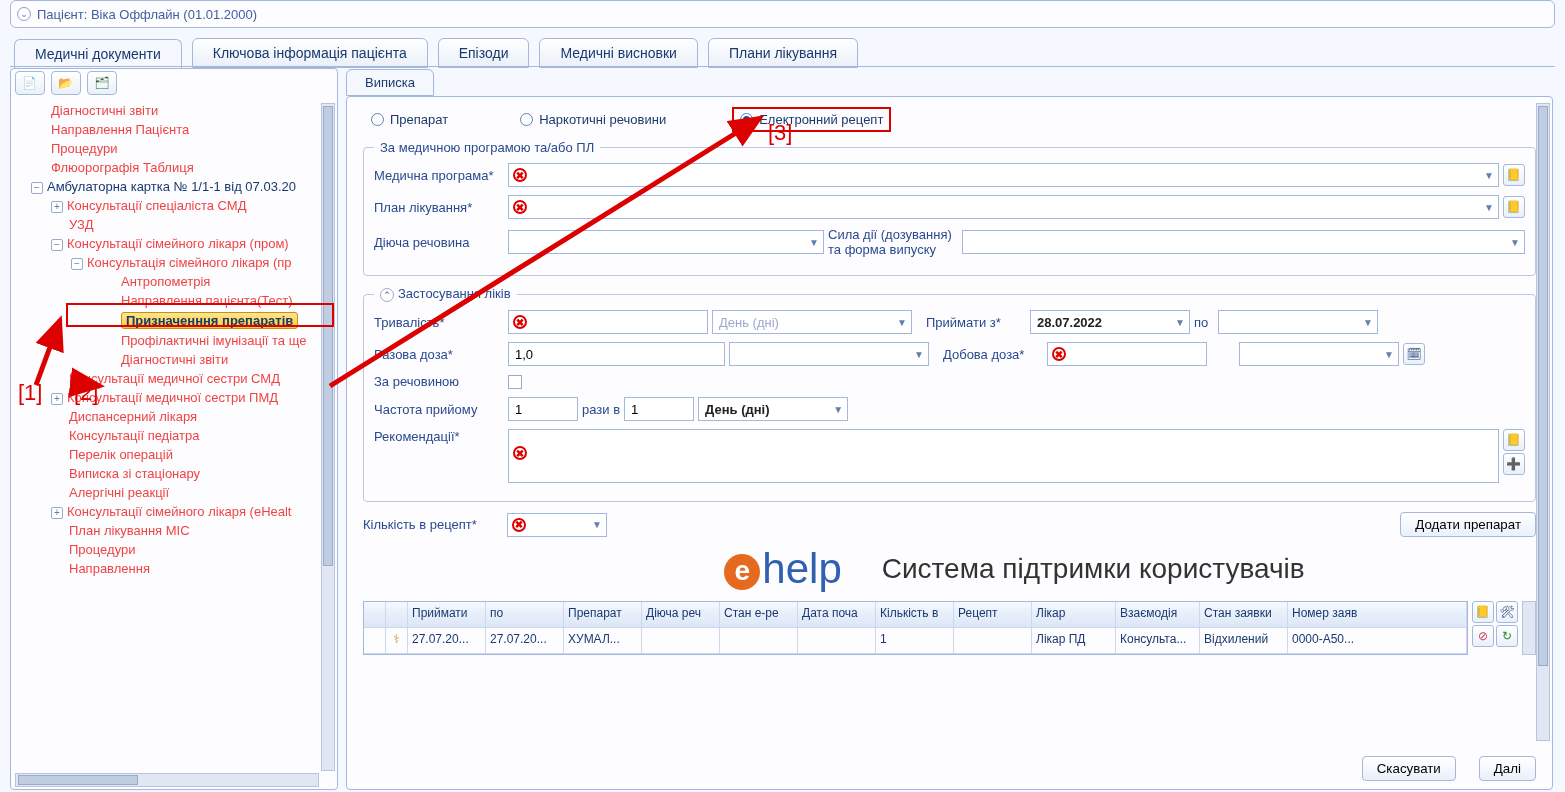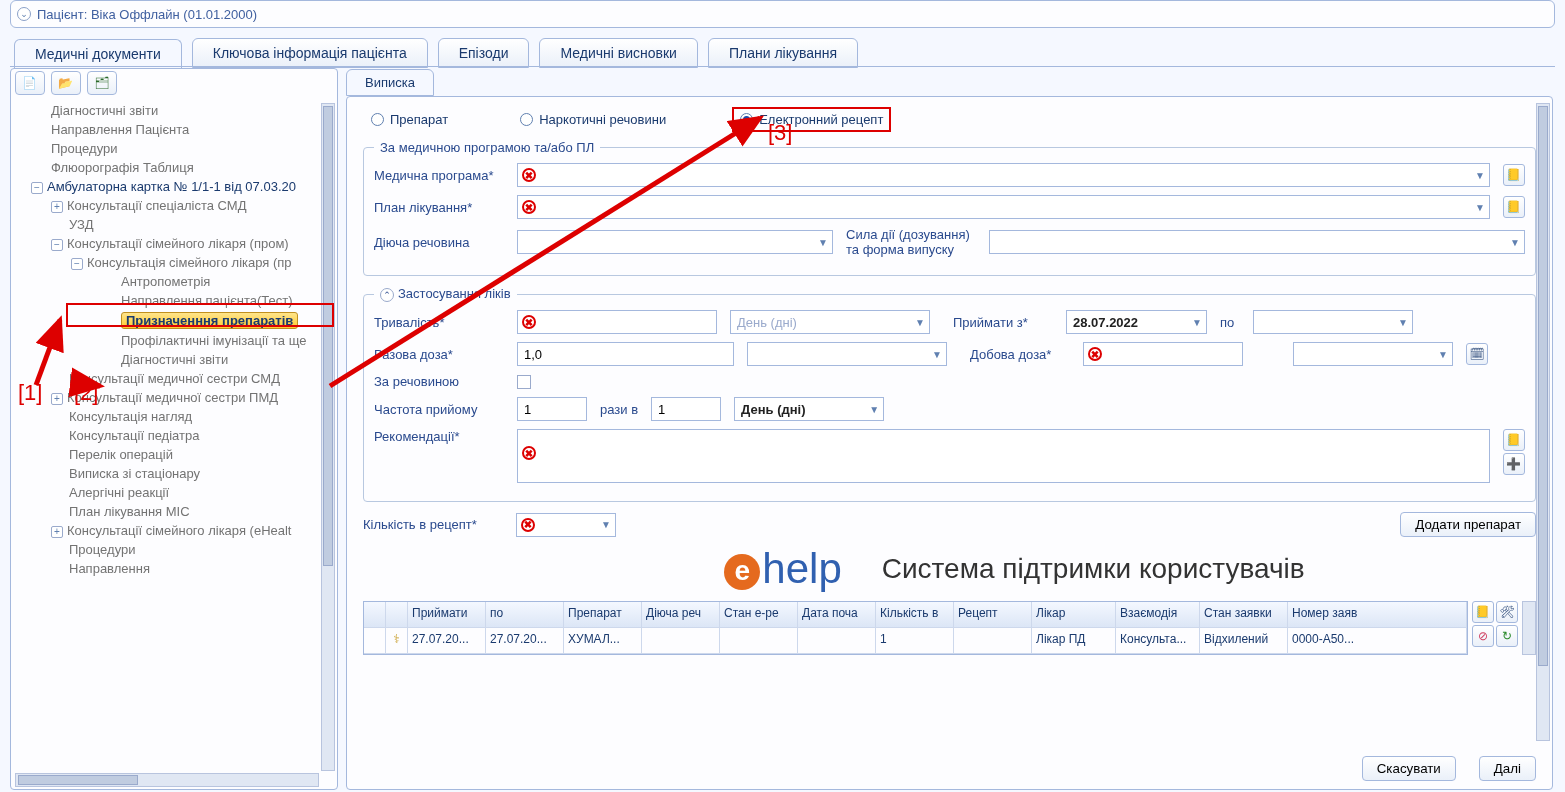--- a/index.html
+++ b/index.html
@@ -16,21 +16,21 @@
   .top-tabs .tab.active { background: #f5f8ff; border-bottom-color: #f5f8ff; position: relative; top: 1px; font-weight: 400; }
   .top-tabs-bar { position: absolute; top: 66px; left: 10px; right: 10px; height: 1px; background: #a4b8dd; }
   
   
   .left-pane { position: absolute; top: 68px; left: 10px; width: 328px; bottom: 2px; border: 1px solid #a4b8dd; border-radius: 4px; background: #fdfdff; overflow: hidden; }
   .left-tools { position: absolute; top: 2px; left: 4px; display: flex; gap: 6px; }
   .left-tools .btn { width: 26px; height: 24px; border: 1px solid #a4b8dd; border-radius: 4px; background: linear-gradient(#fff,#eaf0f9); display: flex; align-items: center; justify-content: center; font-size: 12px; color: #2a6a2a; }
   .tree { position: absolute; top: 32px; left: 0; right: 8px; bottom: 18px; overflow: hidden; padding-left: 20px; }
   .tree ul { list-style: none; }
   .tree li { white-space: nowrap; padding: 2px 0; }
-  .tree-item { color: #737373; cursor: pointer; }
+  .tree-item { color: #ef4444; cursor: pointer; }
   .tree-label { color: #1a3a6e; }
   .expander { display: inline-block; width: 12px; height: 12px; border: 1px solid #9aaacc; text-align: center; line-height: 10px; font-size: 10px; color: #6080b0; background: #fff; margin-right: 4px; border-radius: 2px; }
   .tree .lvl1 { padding-left: 20px; }
   .tree .lvl2 { padding-left: 40px; }
   .tree .lvl3b { padding-left: 90px; }
   .tree .hilite { background: linear-gradient(#ffe48a,#ffcc33); border: 1px solid #c09020; border-radius: 3px; padding: 0 4px; font-weight: bold; display: inline-block; }
   .hscroll { position: absolute; left: 4px; right: 18px; bottom: 2px; height: 14px; background: #e0e7f3; border: 1px solid #b8c4de; }
   .hscroll .thumb { position: absolute; left: 2px; top: 1px; width: 120px; height: 10px; background: #c0cce0; border: 1px solid #9aaacc; }
   .vscroll { position: absolute; right: 2px; top: 34px; bottom: 18px; width: 14px; background: #e0e7f3; border: 1px solid #b8c4de; }
   .vscroll .thumb { position: absolute; top: 2px; left: 1px; width: 10px; height: 460px; background: #c0cce0; border: 1px solid #9aaacc; }
@@ -45,21 +45,21 @@
   .radio-row { display: flex; gap: 60px; margin-bottom: 8px; align-items: center; margin-left: 2px; }
   .radio-opt { display: flex; align-items: center; gap: 6px; padding: 3px 6px; }
   .radio-opt.framed { border: 2px solid #d00; justify-content: center; }
   .radio { width: 13px; height: 13px; border: 1px solid #6080b0; border-radius: 50%; display: inline-flex; align-items: center; justify-content: center; background: #fff; }
   .radio.on::after { content: ""; width: 7px; height: 7px; background: #1a4aa8; border-radius: 50%; }
   
   fieldset.group { border: 1px solid #b8c8e0; border-radius: 4px; padding: 8px 10px 10px 10px; margin-bottom: 10px; position: relative; }
   fieldset.group > legend { color: #2a4a8e; padding: 0 6px; font-size: 13px; }
   .chev { display: inline-block; width: 14px; height: 14px; border: 1px solid #9aaacc; border-radius: 50%; font-size: 9px; text-align: center; line-height: 12px; margin-right: 4px; background: #fff; }
   
-  .row { display: flex; align-items: center; margin-bottom: 8px; gap: 13px; }
+  .row { display: flex; align-items: center; margin-bottom: 8px; gap: 4px; }
   .flabel { width: 130px; color: #2a4a8e; font-size: 13px; }
   .flabel-w { color: #2a4a8e; font-size: 13px; }
   .dd-field { border: 1px solid #a4b8dd; height: 24px; background: #fff; display: flex; align-items: center; position: relative; }
   .dd-field .caret { position: absolute; right: 4px; color: #6080b0; font-size: 10px; }
   .dd-field .err { margin-left: 4px; width: 14px; height: 14px; border-radius: 50%; background: #fff; border: 2px solid #d00; display: inline-flex; align-items: center; justify-content: center; color: #d00; font-size: 10px; font-weight: bold; }
   .icon-btn { width: 22px; height: 22px; border: 1px solid #a4b8dd; border-radius: 3px; background: linear-gradient(#fff,#eaf0f9); display: flex; align-items: center; justify-content: center; font-size: 12px; }
   .txt-input { border: 1px solid #a4b8dd; height: 24px; padding: 0 6px; font-size: 13px; }
   
   .chk { width: 14px; height: 14px; border: 1px solid #9aaacc; background: #fff; display: inline-block; }
   
@@ -124,27 +124,27 @@
       <li class="lvl1" style="padding-left:38px"><span class="tree-item">УЗД</span></li>
       <li class="lvl1"><span class="expander">−</span><span class="tree-item">Консультації сімейного лікаря (пром)</span></li>
       <li class="lvl2"><span class="expander">−</span><span class="tree-item">Консультація сімейного лікаря (пр</span></li>
       <li class="lvl3b"><span class="tree-item">Антропометрія</span></li>
       <li class="lvl3b"><span class="tree-item">Направлення пацієнта(Тест)</span></li>
       <li class="lvl3b"><span class="hilite">Призначенння препаратів</span></li>
       <li class="lvl3b"><span class="tree-item">Профілактичні імунізації та ще</span></li>
       <li class="lvl3b"><span class="tree-item">Діагностичні звіти</span></li>
       <li class="lvl1" style="padding-left:38px"><span class="tree-item">Консультації медичної сестри СМД</span></li>
       <li class="lvl1"><span class="expander">+</span><span class="tree-item">Консультації медичної сестри ПМД</span></li>
-      <li class="lvl1" style="padding-left:38px"><span class="tree-item">Консультація нагляд</span></li>
+      <li class="lvl1" style="padding-left:38px"><span class="tree-item">Диспансерний лікаря</span></li>
       <li class="lvl1" style="padding-left:38px"><span class="tree-item">Консультації педіатра</span></li>
       <li class="lvl1" style="padding-left:38px"><span class="tree-item">Перелік операцій</span></li>
       <li class="lvl1" style="padding-left:38px"><span class="tree-item">Виписка зі стаціонару</span></li>
       <li class="lvl1" style="padding-left:38px"><span class="tree-item">Алергічні реакції</span></li>
+      <li class="lvl1"><span class="expander">+</span><span class="tree-item">Консультації сімейного лікаря (eHealt</span></li>
       <li class="lvl1" style="padding-left:38px"><span class="tree-item">План лікування МІС</span></li>
-      <li class="lvl1"><span class="expander">+</span><span class="tree-item">Консультації сімейного лікаря (eHealt</span></li>
       <li class="lvl1" style="padding-left:38px"><span class="tree-item">Процедури</span></li>
       <li class="lvl1" style="padding-left:38px"><span class="tree-item">Направлення</span></li>
     </ul>
   </div>
   <div class="hscroll">
       <div class="thumb"></div>
     </div>
   <div class="vscroll">
       <div class="thumb"></div>
     </div>
@@ -207,21 +207,21 @@
       <div class="row">
         <div class="flabel">Тривалість*</div>
         <div class="dd-field" style="width:200px">
             <span class="err">✖</span>
           </div>
         <div class="dd-field" style="width:200px">
             <span style="padding-left:6px;color:#9aaacc">День (дні)</span>
             <span class="caret">▼</span>
           </div>
         <div class="flabel-w" style="width:100px;margin-left:10px">Приймати з*</div>
-        <div class="dd-field" style="width:141px">
+        <div class="dd-field" style="width:160px">
             <span style="padding-left:6px;font-weight:bold;color:#222">28.07.2022</span>
             <span class="caret">▼</span>
           </div>
         <div class="flabel-w" style="width:20px">по</div>
         <div class="dd-field" style="width:160px">
             <span class="caret">▼</span>
           </div>
       </div>
       <div class="row">
         <div class="flabel">Разова доза*</div>

